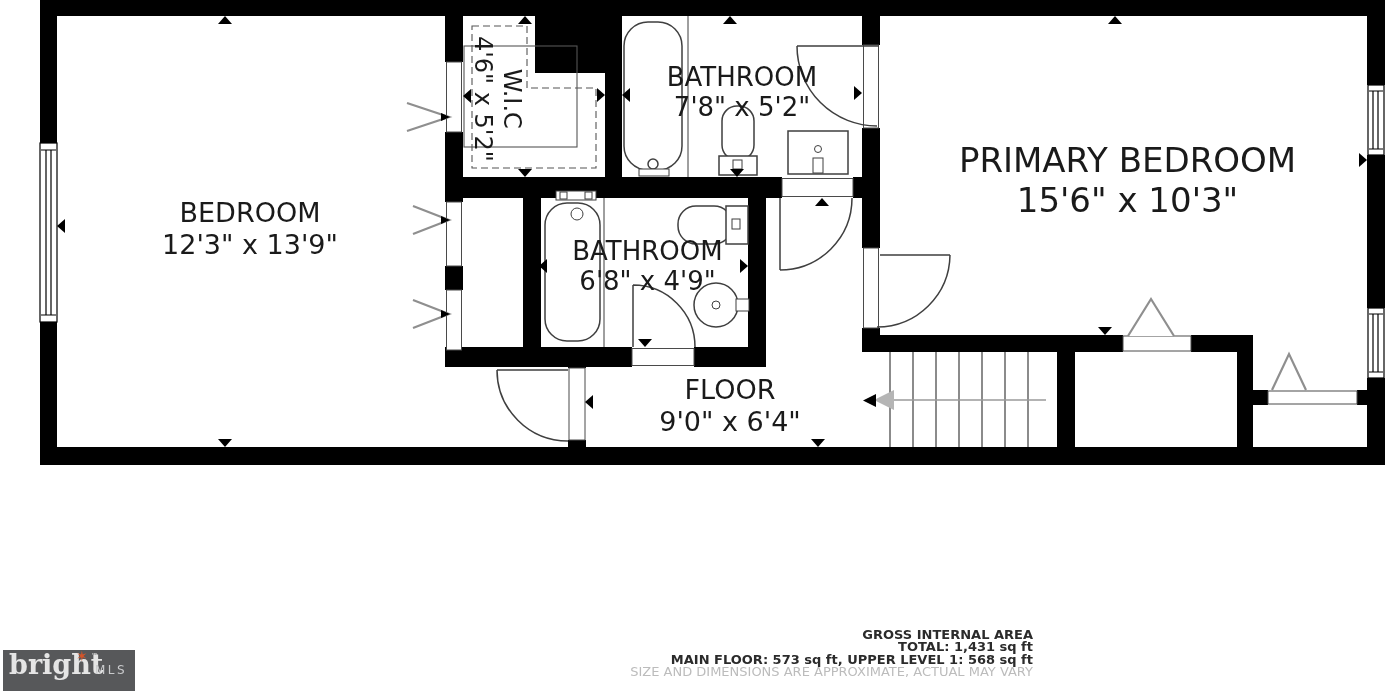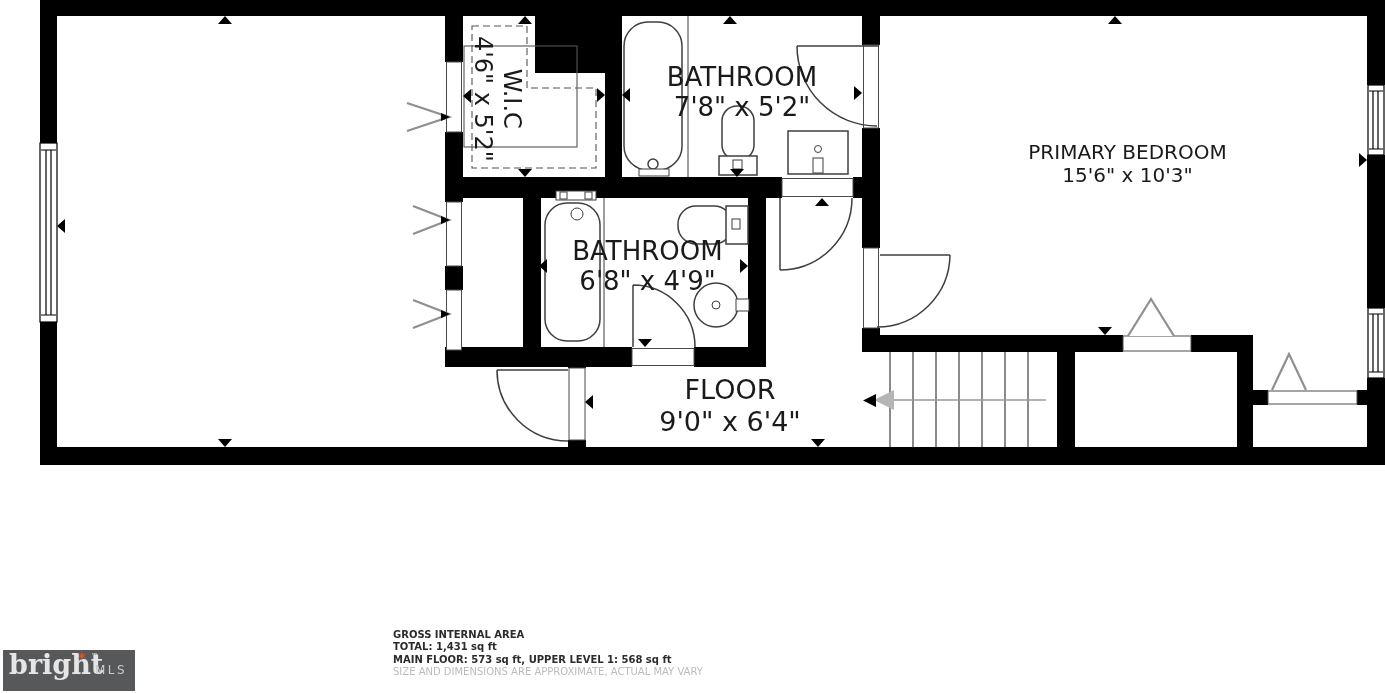--- a/index.html
+++ b/index.html
@@ -4,26 +4,26 @@
 <style>
   html,body{margin:0;padding:0;background:#fff;}
   #app{position:relative;width:1385px;height:693px;background:#fff;overflow:hidden;
        font-family:"DejaVu Sans",sans-serif;}
   #plan-svg{position:absolute;left:0;top:0;}
   .room-label{position:absolute;text-align:center;color:#1a1a1a;line-height:1.17;}
   .room-label .rn,.room-label .rd{white-space:nowrap;}
   .lbl-bedroom{left:100px;top:197px;width:300px;font-size:27px;}
   .lbl-bath-top{left:622px;top:62px;width:240px;font-size:26px;}
   .lbl-bath-mid{left:545px;top:236px;width:205px;font-size:26px;}
-  .lbl-primary{left:955px;top:141px;width:345px;font-size:20px;}
+  .lbl-primary{left:955px;top:141px;width:345px;font-size:34px;}
   .lbl-hall{left:630px;top:374px;width:200px;font-size:27px;}
   .lbl-wic{left:422px;top:70px;width:150px;font-size:24px;line-height:1.2;
            transform:rotate(90deg);}
-  .footer{position:absolute;left:393px;top:629px;width:640px;text-align:left;
-          color:#2b2b2b;font-size:10px;line-height:12.4px;font-weight:600;}
+  .footer{position:absolute;left:393px;top:629px;width:640px;text-align:right;
+          color:#2b2b2b;font-size:13px;line-height:12.4px;font-weight:600;}
   .footer .disclaimer{color:#bcbcbc;font-weight:400;}
   .logo{position:absolute;left:3px;top:650px;width:132px;height:41px;background:#57585a;}
   .logo .brand{position:absolute;left:6px;top:-1px;font-family:"DejaVu Serif",serif;
                font-weight:bold;font-size:27px;color:#e5e5e5;}
   .logo .star{position:absolute;left:73px;top:-2px;font-size:14px;color:#d4552a;}
   .logo .tm{position:absolute;left:88px;top:2px;font-size:7px;color:#e8e8e8;}
   .logo .suffix{position:absolute;left:92px;top:13px;font-size:12px;color:#c9cacc;
                 letter-spacing:2.5px;}
 </style>
 </head>
@@ -198,20 +198,24 @@
     <polygon points="630,88 630,102 622,95"></polygon>
     <polygon points="547,259 547,273 539,266"></polygon>
     <polygon points="593,395 593,409 585,402"></polygon>
     <polygon points="597,88 597,102 605,95"></polygon>
     <polygon points="854,86 854,100 862,93"></polygon>
     <polygon points="740,259 740,273 748,266"></polygon>
     <polygon points="1359,153 1359,167 1367,160"></polygon>
   </g>
 </svg>
 
+<div class="room-label lbl-bedroom">
+  <div class="rn">BEDROOM</div>
+  <div class="rd">12'3" x 13'9"</div>
+</div>
 
 <div class="room-label lbl-wic">
   <div class="rn">W.I.C</div>
   <div class="rd">4'6" x 5'2"</div>
 </div>
 
 <div class="room-label lbl-bath-top">
   <div class="rn">BATHROOM</div>
   <div class="rd">7'8" x 5'2"</div>
 </div>

